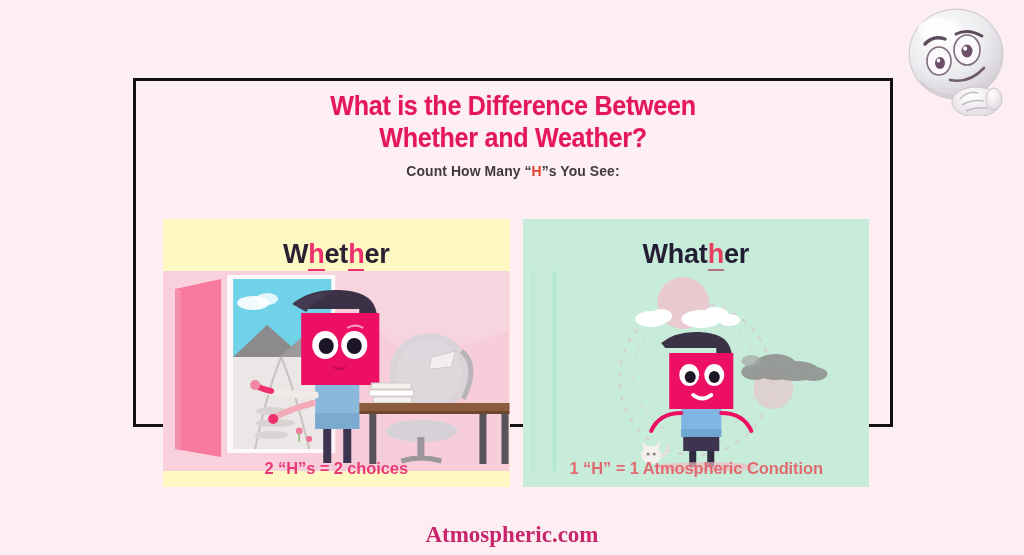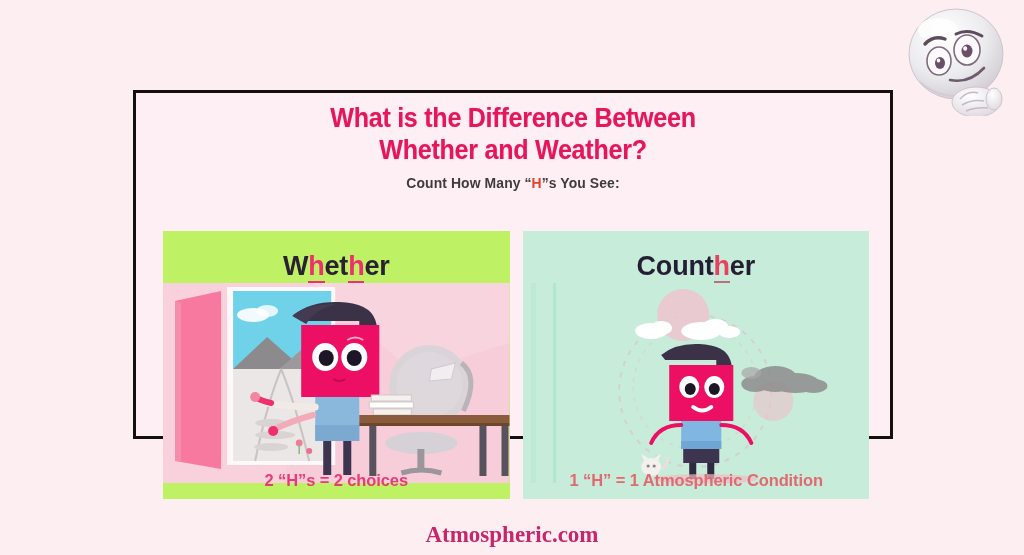--- a/index.html
+++ b/index.html
@@ -12,21 +12,21 @@
   }
 
   
   .emoji-wrap{
     position:absolute;top:4px;right:8px;
     width:118px;height:112px;z-index:40;
   }
 
   
   .card{
-    position:absolute;left:133px;top:90px;
+    position:absolute;left:133px;top:78px;
     width:760px;height:349px;
     background:#fdeff3;
     border:3px solid #13100f;
     box-sizing:border-box;
     z-index:10;
   }
 
   
   .headings{padding-top:9px;text-align:center;}
   .title-line{
@@ -51,21 +51,21 @@
 
   
   .panels{
     position:absolute;left:27px;top:138px;
     width:706px;height:268px;
     display:flex;gap:13px;
   }
   .panel{
     position:relative;flex:1;overflow:hidden;
   }
-  .panel-left{background:#bef264;}
+  .panel-left{background:#fef9c3;}
   .panel-right{background:#c7ecd9;}
 
   .panel-head{
     position:absolute;top:20px;left:0;width:100%;
     text-align:center;
     font-size:27px;font-weight:bold;
     color:#2a2233;
     letter-spacing:-0.2px;
     z-index:6;
   }
@@ -237,21 +237,21 @@
           <rect x="254" y="166" width="7" height="22" fill="#9b959c"></rect>
           <path d="M238 190 q20 -6 40 0" stroke="#9b959c" stroke-width="5" fill="none"></path>
         </svg>
       </div>
 
       <div class="panel-cap">2 “H”s = 2 choices</div>
     </div>
 
     <div class="panel panel-right">
 
-      <div class="panel-head"><span>Count</span><span class="hi">h</span><span>er</span></div>
+      <div class="panel-head"><span>What</span><span class="hi">h</span><span>er</span></div>
 
       <div class="scene">
         <svg viewBox="0 0 346 200" width="100%" height="100%" preserveAspectRatio="none" aria-hidden="true">
           <rect x="0" y="0" width="346" height="200" fill="#c7ecd9"></rect>
           <rect x="8" y="0" width="5" height="200" fill="#b9e8d3" opacity=".7"></rect>
           <rect x="30" y="0" width="3" height="200" fill="#9fe4c8" opacity=".6"></rect>
 
           <circle cx="172" cy="108" r="76" fill="none" stroke="#d8c9cd" stroke-width="2" stroke-dasharray="5 7" opacity=".8"></circle>
           <circle cx="172" cy="104" r="62" fill="none" stroke="#dccdd1" stroke-width="1.6" stroke-dasharray="4 6" opacity=".6"></circle>
 

